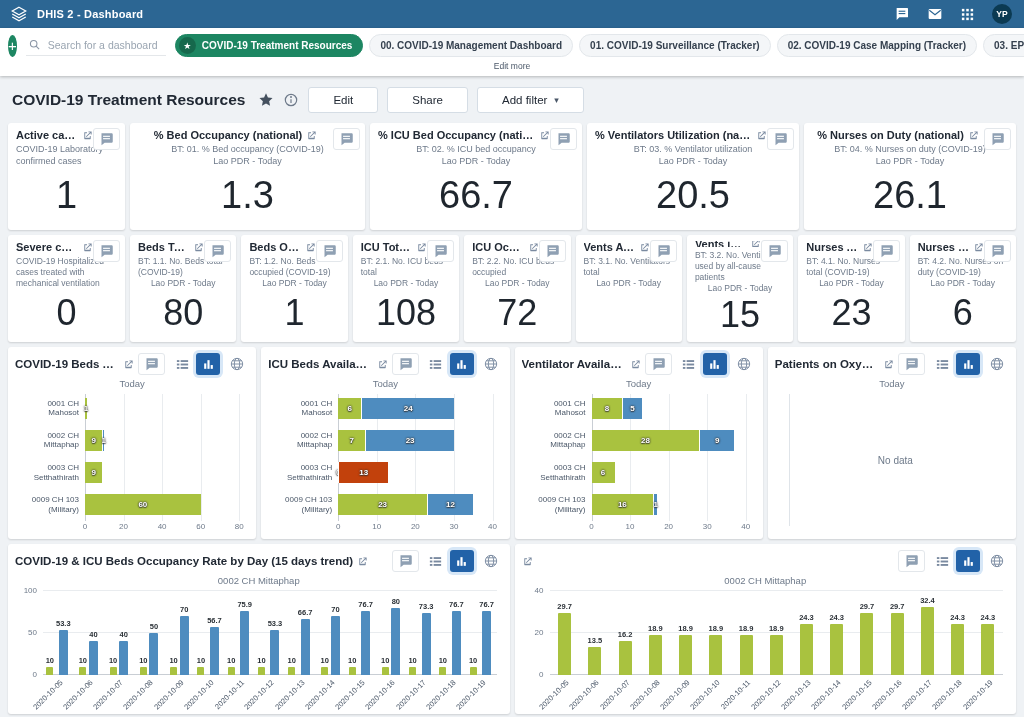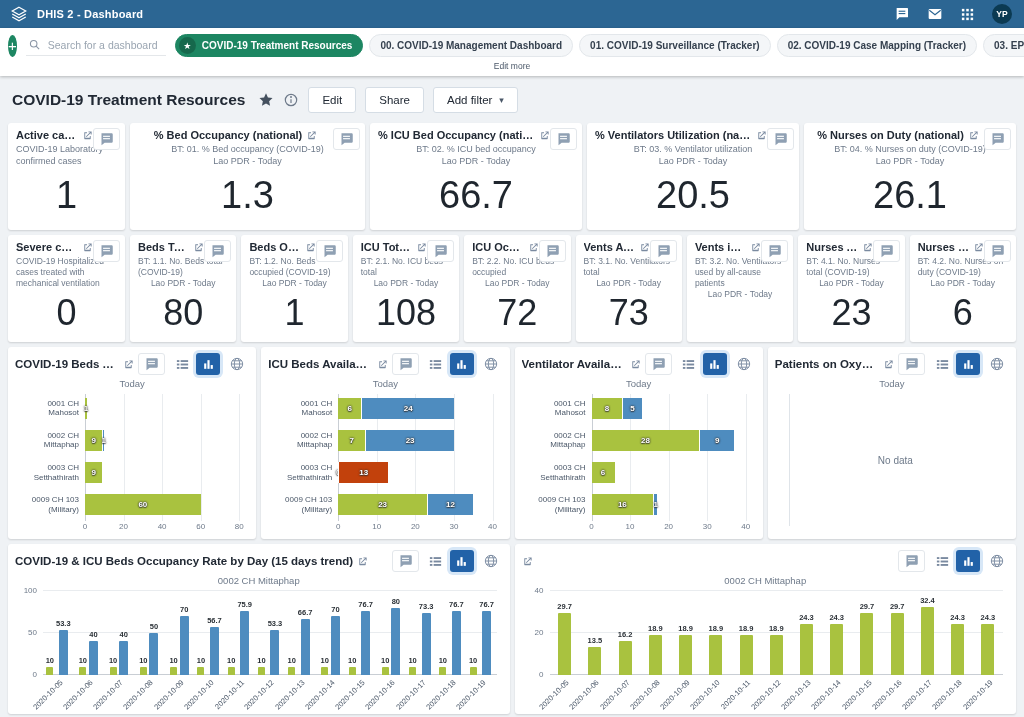--- a/index.html
+++ b/index.html
@@ -28,21 +28,21 @@
   .chip.selected { background:var(--chip-selected-bg,#1d8662); color:#fff; border-color:var(--chip-selected-bg,#1d8662); padding:0 10px 0 3px; gap:6px; }
   .chip-star { width:17px; height:17px; border-radius:50%; background:rgba(0,0,0,.22); display:flex; align-items:center; justify-content:center;
     font-size:9px; color:#fff; }
   .showmore { text-align:center; font-size:8.5px; color:#4a5768; padding:1px 0 5px; }
   .showmore span { cursor:pointer; }
 
   
   .content { padding:4px 8px 8px; }
   .pagehead { display:flex; align-items:center; gap:9px; padding:7px 4px 10px; }
   .pagehead h1 { font-size:15.5px; margin:0 4px 0 0; font-weight:bold; }
-  .hbtn { background:#fff; border:1px solid #d5dde5; border-radius:3px; height:26px; padding:0 13px; font-size:11.5px; color:#212934;
+  .hbtn { background:#fff; border:1px solid #d5dde5; border-radius:3px; height:26px; padding:0 24px; font-size:11.5px; color:#212934;
     display:flex; align-items:center; gap:7px; font-family:inherit; }
   .caret { font-size:9px; color:#4a5768; }
   .ic { display:inline-flex; align-items:center; justify-content:center; }
 
   
   .cardrow { display:flex; gap:5px; margin-bottom:5px; }
   .vcard { background:#fff; border-radius:3px; box-shadow:0 1px 2px rgba(0,0,0,.14); padding:6px 8px; position:relative;
     height:107px; display:flex; flex-direction:column; min-width:0; }
   .row1 > :nth-child(1) { width:117px; flex:none; }
   .row1 > :nth-child(2) { width:235px; flex:none; }
@@ -469,21 +469,20 @@
               <path d="M4 2h16c1.1 0 2 .9 2 2v11c0 1.1-.9 2-2 2H9l-5 4z" fill="#8fa0b3"></path>
               <rect x="6.5" y="6" width="11" height="1.8" fill="#fff"></rect>
               <rect x="6.5" y="9.8" width="11" height="1.8" fill="#fff"></rect>
             </svg>
           </span>
         </button>
         <div class="vcard-sub">
           <div class="sub1">BT: 3.1. No. Ventilators total</div>
           <div class="sub2">Lao PDR - Today</div>
         </div>
-        <div class="vcard-value">73</div>
       </div>
       <div class="vcard">
         <div class="vcard-title">
           <span class="tx">Vents in …</span>
           <span class="ic">
             <svg viewBox="0 0 24 24" width="11" height="11" fill="#7a8aa0">
               <path d="M14 3h7v7h-2V6.4l-9.1 9.1-1.4-1.4L17.6 5H14V3zM5 5h6v2H7v10h10v-4h2v6c0 .6-.4 1-1 1H6c-.6 0-1-.4-1-1V5z"></path>
             </svg>
           </span>
         </div>
@@ -493,20 +492,21 @@
               <path d="M4 2h16c1.1 0 2 .9 2 2v11c0 1.1-.9 2-2 2H9l-5 4z" fill="#8fa0b3"></path>
               <rect x="6.5" y="6" width="11" height="1.8" fill="#fff"></rect>
               <rect x="6.5" y="9.8" width="11" height="1.8" fill="#fff"></rect>
             </svg>
           </span>
         </button>
         <div class="vcard-sub">
           <div class="sub1">BT: 3.2. No. Ventilators used by all-cause patients</div>
           <div class="sub2">Lao PDR - Today</div>
         </div>
+        <div class="vcard-value">15</div>
       </div>
       <div class="vcard">
         <div class="vcard-title">
           <span class="tx">Nurses Avail…</span>
           <span class="ic">
             <svg viewBox="0 0 24 24" width="11" height="11" fill="#7a8aa0">
               <path d="M14 3h7v7h-2V6.4l-9.1 9.1-1.4-1.4L17.6 5H14V3zM5 5h6v2H7v10h10v-4h2v6c0 .6-.4 1-1 1H6c-.6 0-1-.4-1-1V5z"></path>
             </svg>
           </span>
         </div>

